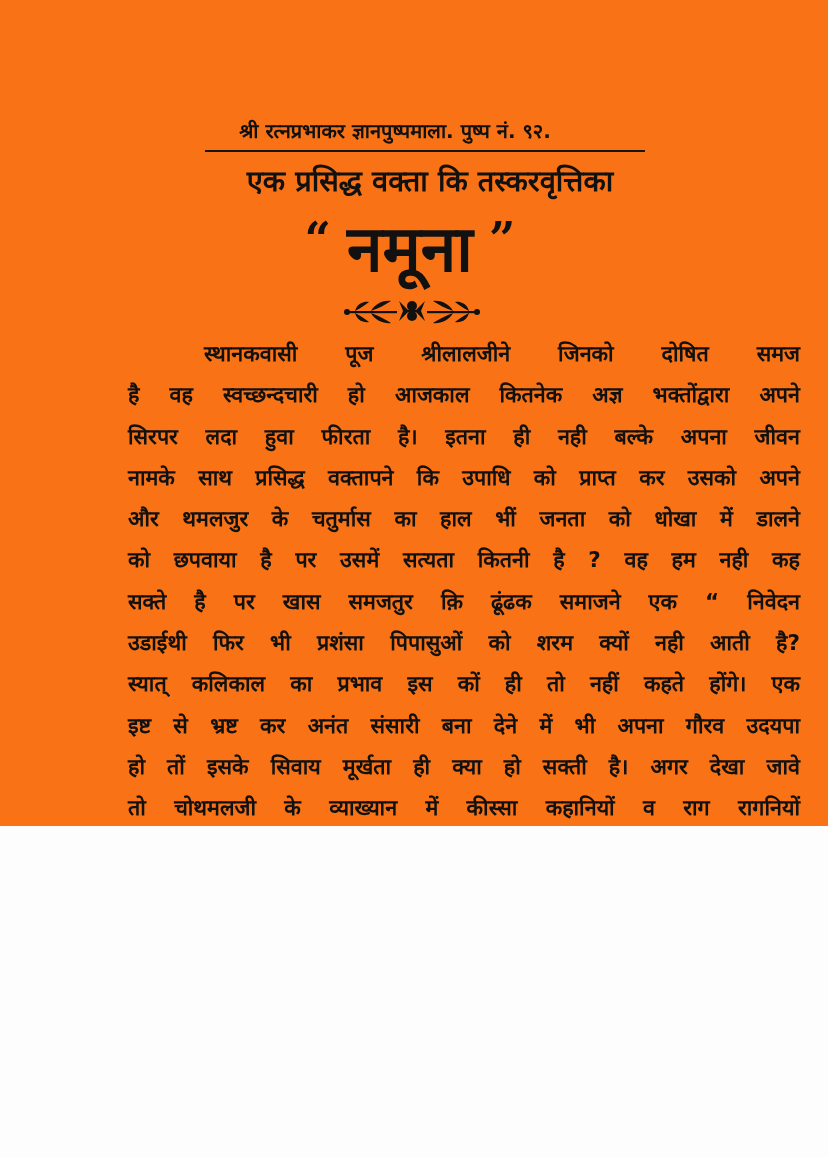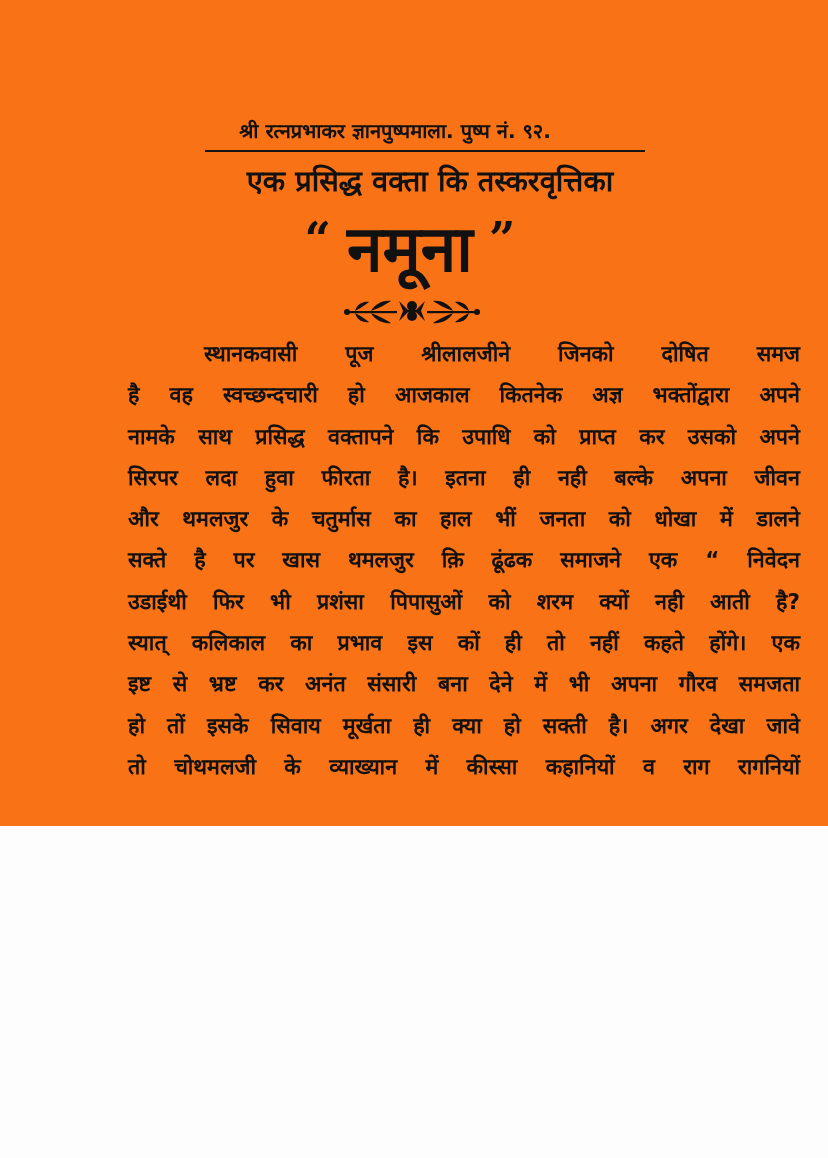--- a/index.html
+++ b/index.html
@@ -138,24 +138,25 @@
       <path d="M126 14 C124 6, 116 4, 112 5 C116 8, 120 11, 126 14 Z"></path>
       <path d="M126 16 C124 24, 116 26, 112 25 C116 22, 120 19, 126 16 Z"></path>
       <path d="M110 14 C106 6, 96 3, 90 4 C96 8, 102 11, 110 14 Z"></path>
       <path d="M110 16 C106 24, 96 27, 90 26 C96 22, 102 19, 110 16 Z"></path>
     </g>
   </svg>
 
   <div class="body-text">
     <div class="line first">स्थानकवासी पूज श्रीलालजीने जिनको दोषित समज</div>
     <div class="line">है वह स्वच्छन्दचारी हो आजकाल कितनेक अज्ञ भक्तोंद्वारा अपने</div>
+    <div class="line">सिरपर लदा हुवा फीरता है। इतना ही नही बल्के अपना जीवन</div>
     <div class="line">नामके साथ प्रसिद्ध वक्तापने कि उपाधि को प्राप्त कर उसको अपने</div>
-    <div class="line">सिरपर लदा हुवा फीरता है। इतना ही नही बल्के अपना जीवन</div>
     <div class="line">और थमलजुर के चतुर्मास का हाल भीं जनता को धोखा में डालने</div>
-    <div class="line">सक्ते है पर खास थमलजुर क़ि ढूंढक समाजने एक “ निवेदन</div>
+    <div class="line">को छपवाया है पर उसमें सत्यता कितनी है ? वह हम नही कह</div>
+    <div class="line">सक्ते है पर खास समजतुर क़ि ढूंढक समाजने एक “ निवेदन</div>
     <div class="line">उडाईथी फिर भी प्रशंसा पिपासुओं को शरम क्यों नही आती है?</div>
     <div class="line">स्यात् कलिकाल का प्रभाव इस कों ही तो नहीं कहते होंगे। एक</div>
-    <div class="line">इष्ट से भ्रष्ट कर अनंत संसारी बना देने में भी अपना गौरव समजता</div>
+    <div class="line">इष्ट से भ्रष्ट कर अनंत संसारी बना देने में भी अपना गौरव उदयपा</div>
     <div class="line">हो तों इसके सिवाय मूर्खता ही क्या हो सक्ती है। अगर देखा जावे</div>
     <div class="line">तो चोथमलजी के व्याख्यान में कीस्सा कहानियों व राग रागनियों</div>
   </div>
 
 </div>
 
 </body></html>

